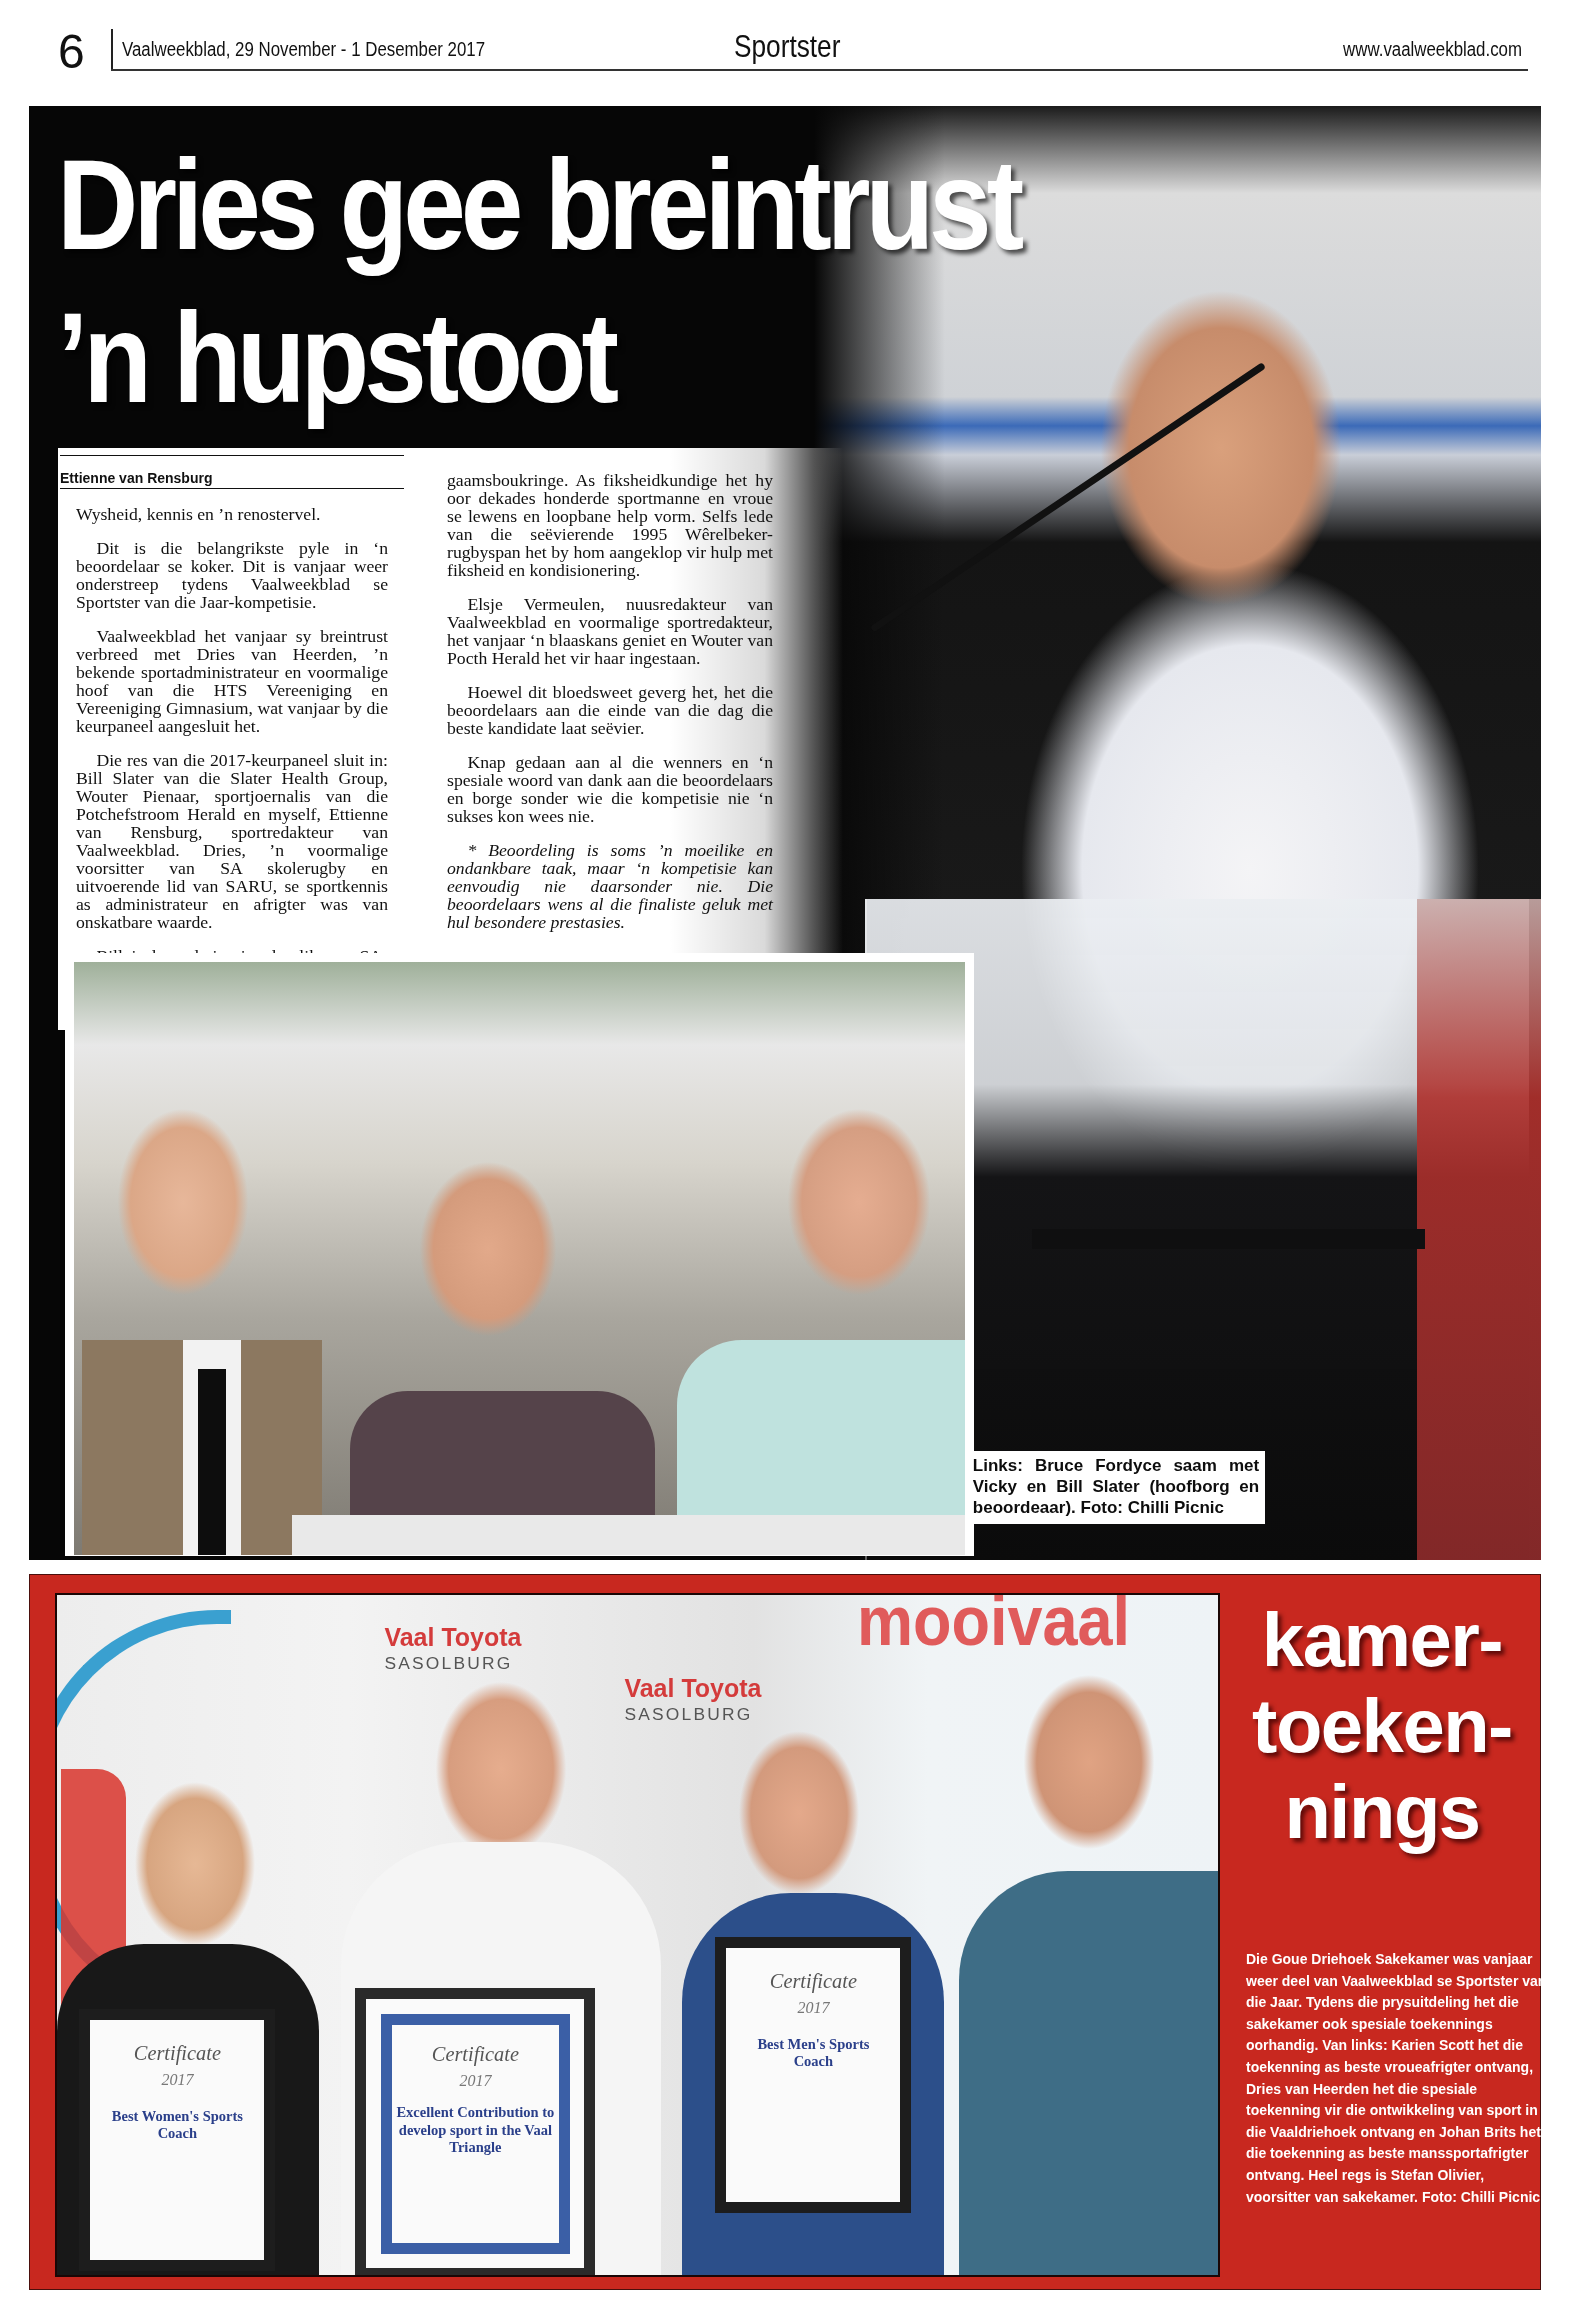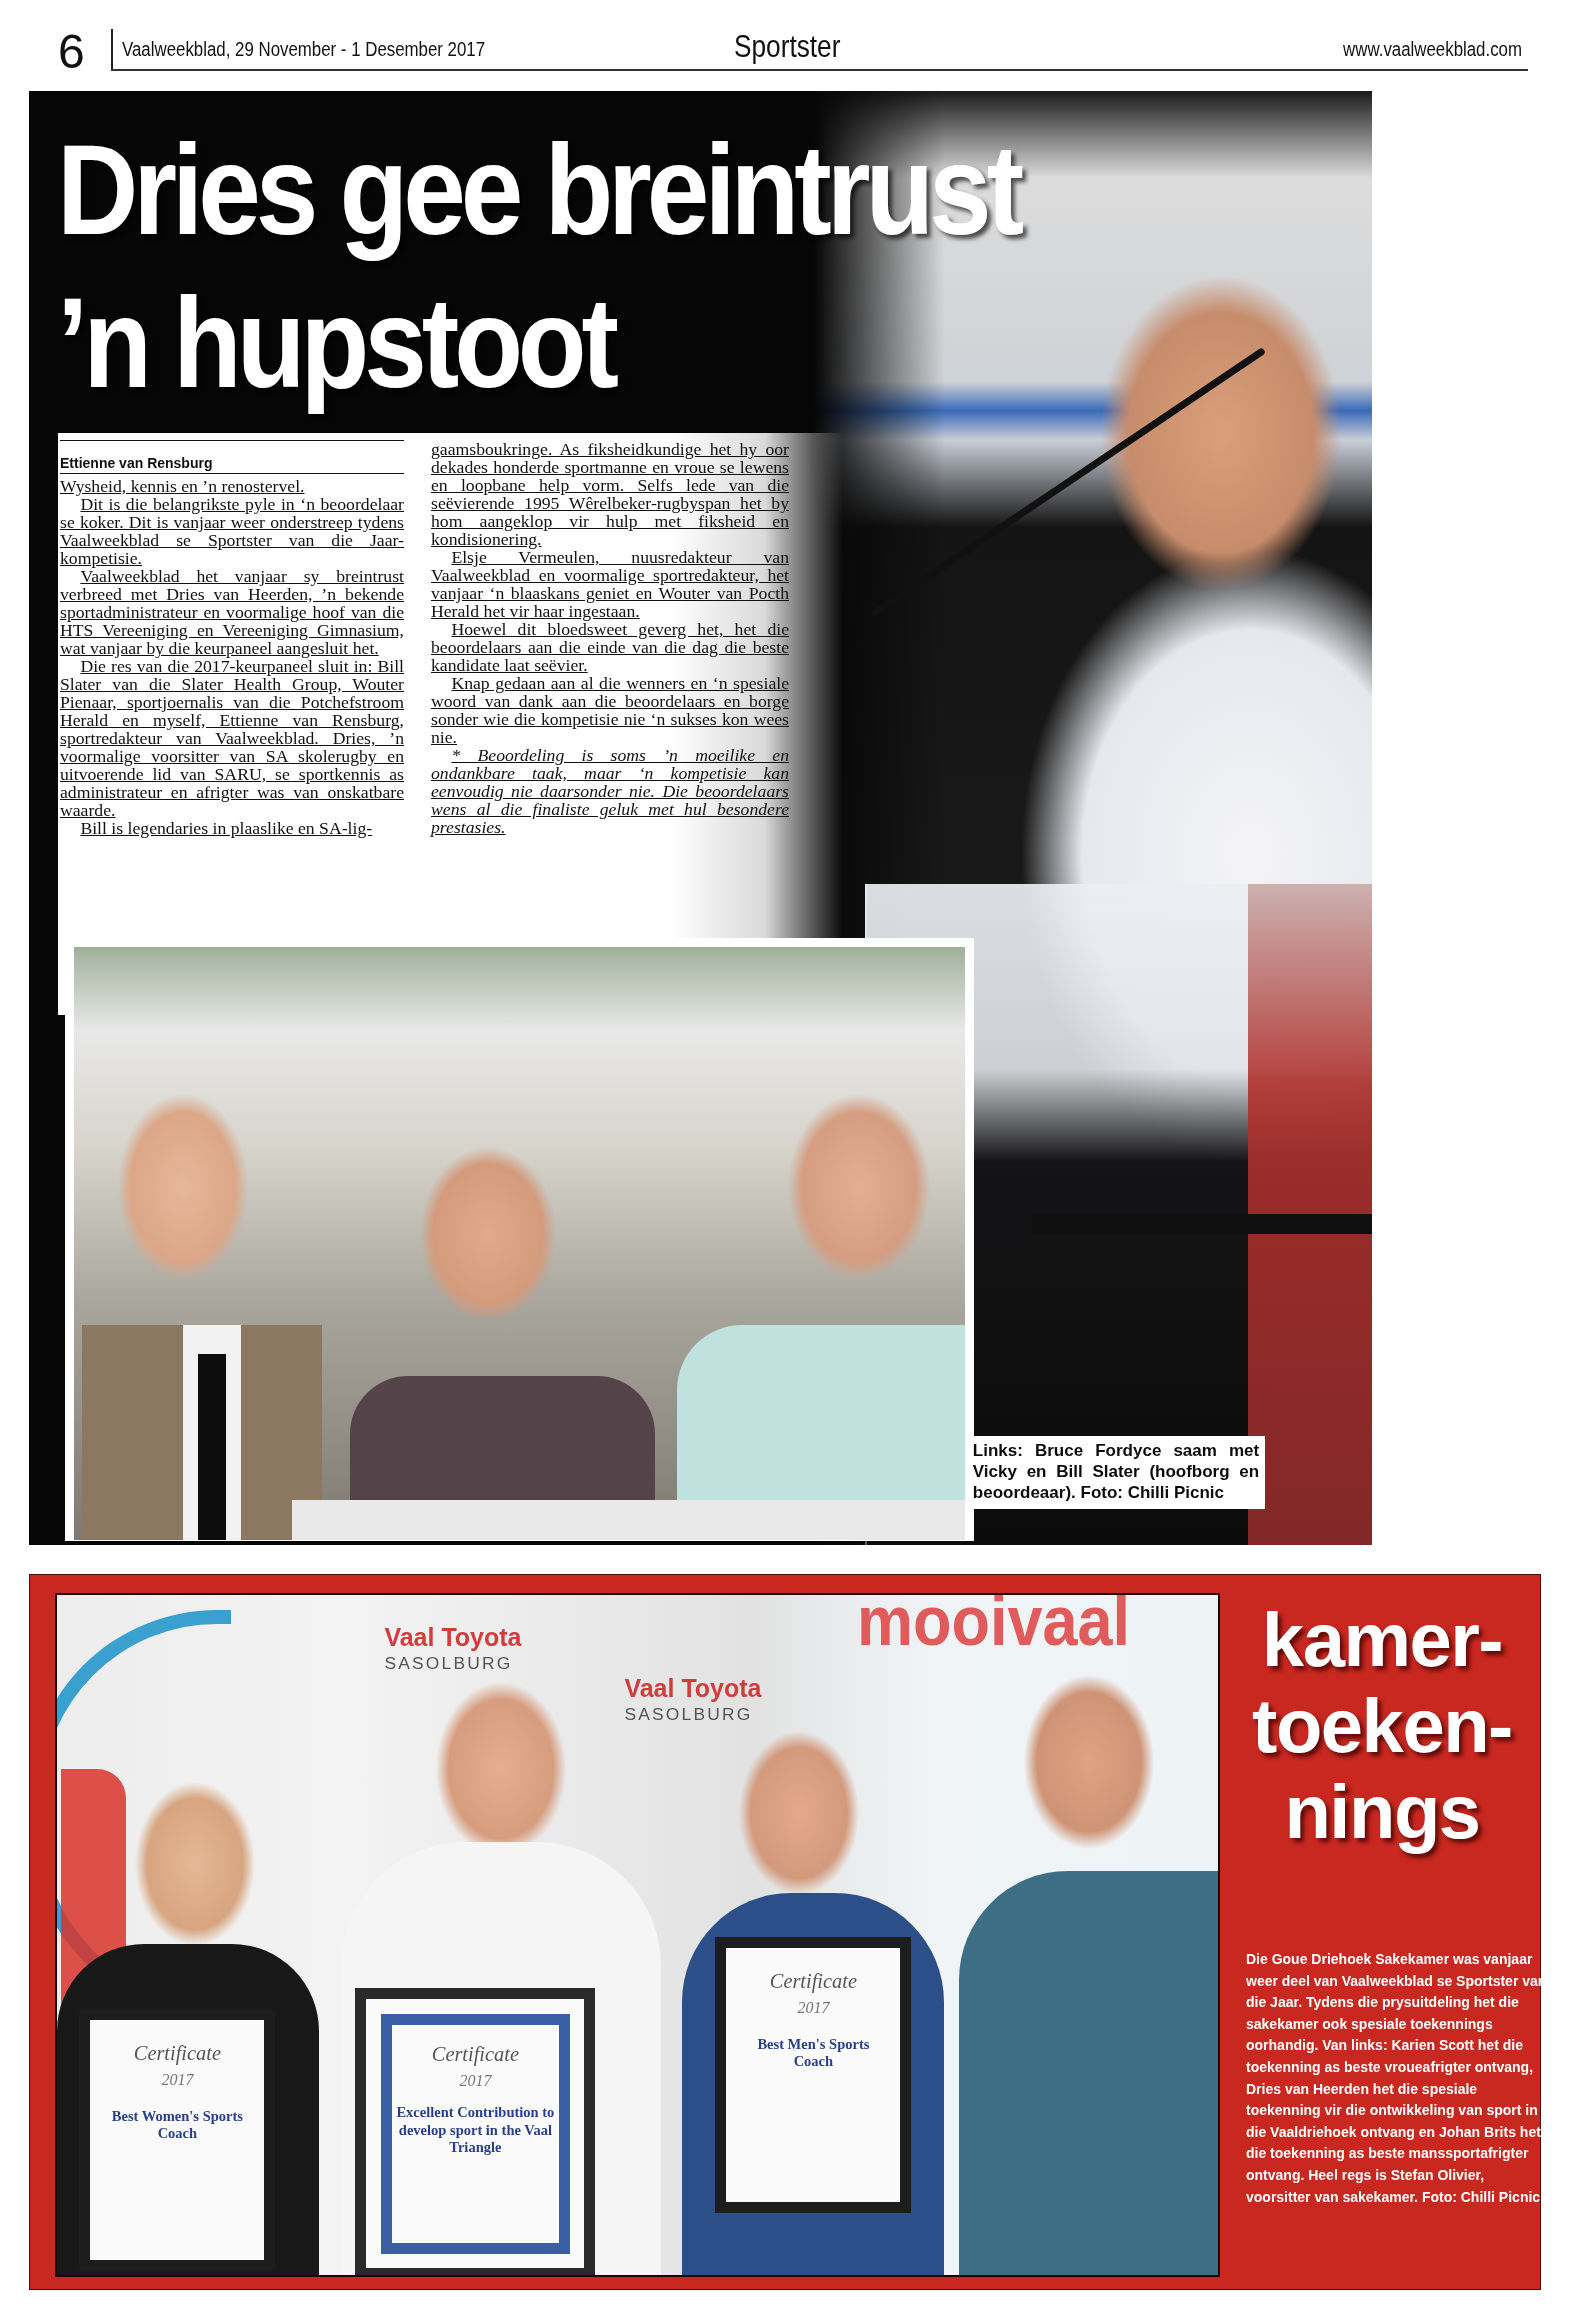--- a/index.html
+++ b/index.html
@@ -9,21 +9,21 @@
   
   .hdr { position:absolute; left:0; top:0; width:1574px; height:80px; }
   .pg-num { position:absolute; left:58px; top:28px; font-size:48px; line-height:48px; color:#111; }
   .hdr-vline { position:absolute; left:111px; top:29px; width:1.5px; height:42px; background:#222; }
   .hdr-line { position:absolute; left:111px; right:46px; top:69px; height:2.2px; background:#333; }
   .folio { position:absolute; left:122px; top:38px; font-size:19.6px; transform:scaleX(0.86); transform-origin:left; color:#111; }
   .section { position:absolute; left:734px; top:29px; font-size:30.5px; transform:scaleX(0.86); transform-origin:left; color:#111; }
   .url { position:absolute; right:52px; top:38px; font-size:19.6px; transform:scaleX(0.86); transform-origin:right; color:#111; }
 
   
-  .story { position:absolute; left:29px; top:91px; width:1343px; height:1454px; background:#060606; overflow:hidden; }
+  .story { position:absolute; left:29px; top:106px; width:1512px; height:1454px; background:#060606; overflow:hidden; }
   .hero-photo { position:absolute; left:785px; top:0; width:727px; height:1454px;
      background:
        linear-gradient(90deg, rgba(6,6,6,1) 0%, rgba(6,6,6,0) 18%),
        radial-gradient(ellipse 167px 218px at 407px 342px, #d9a07c 0%, #c78c6b 55%, rgba(199,140,107,0) 72%),
        radial-gradient(ellipse 305px 407px at 436px 763px, #f4f4f6 0%, #e6e8ee 55%, rgba(230,232,238,0) 75%),
        linear-gradient(180deg, #1b1b1b 0%, #dcdcdc 6%, #cfd2d6 20%, #3b6ab8 22%, #c9ced8 24%, #141414 30%, #1a1a1a 60%, #101010 100%);
   }
   .podium { position:absolute; left:836px; top:793px; width:662px; height:662px;
      background:linear-gradient(180deg, rgba(235,238,242,0.92) 0%, rgba(225,228,232,0.9) 28%, rgba(20,20,22,0.95) 42%, #0b0b0b 100%);
      border-left:2.2px solid rgba(255,255,255,0.35); }
@@ -32,21 +32,21 @@
   .belt { position:absolute; left:1003px; top:1123px; width:393px; height:20.4px; background:#0f0f10; }
   .mic { position:absolute; left:843px; top:520px; width:473px; height:7.3px; background:#111; transform:rotate(-34deg); transform-origin:left center; border-radius:3.6px; }
 
   .headline { position:absolute; left:28px; top:22px; color:#fff; font-family:"Liberation Sans", sans-serif;
      font-weight:700; font-size:128px; line-height:153px; letter-spacing:-5.8px;
      transform:scaleX(0.88); transform-origin:left top; text-shadow:4.4px 4.4px 4.4px rgba(0,0,0,0.65); white-space:nowrap; }
 
   .article-bg { position:absolute; left:29px; top:342px; width:785px; height:582px;
      background:linear-gradient(90deg, #ffffff 0%, #ffffff 78%, rgba(255,255,255,0.85) 90%, rgba(255,255,255,0) 100%); }
   .col { position:absolute; top:349px; font-family:"Liberation Serif", serif; font-size:17.7px; line-height:18px; color:#111; text-align:justify; }
-  .col p { margin:0; text-indent:20.4px;text-decoration:underline; }
+  .col p { margin:16px; text-indent:20.4px; }
   .col p.first { text-indent:0; }
   .col p.italic { font-style:italic; }
   .col1 { left:31px; width:344px; }
   .col2 { left:402px; width:358px; }
   .byline { font-family:"Liberation Sans", sans-serif; font-weight:700; font-size:14px; line-height:19px;
      border-top:1.5px solid #111; border-bottom:1.5px solid #111; margin-bottom:2.9px; padding-top:13px; }
 
   .inset { position:absolute; left:36px; top:847px; width:909px; height:603px; background:#fff; padding:0; }
   .inset-photo { position:absolute; left:8.7px; top:8.7px; width:891px; height:593px; overflow:hidden;
      background:

